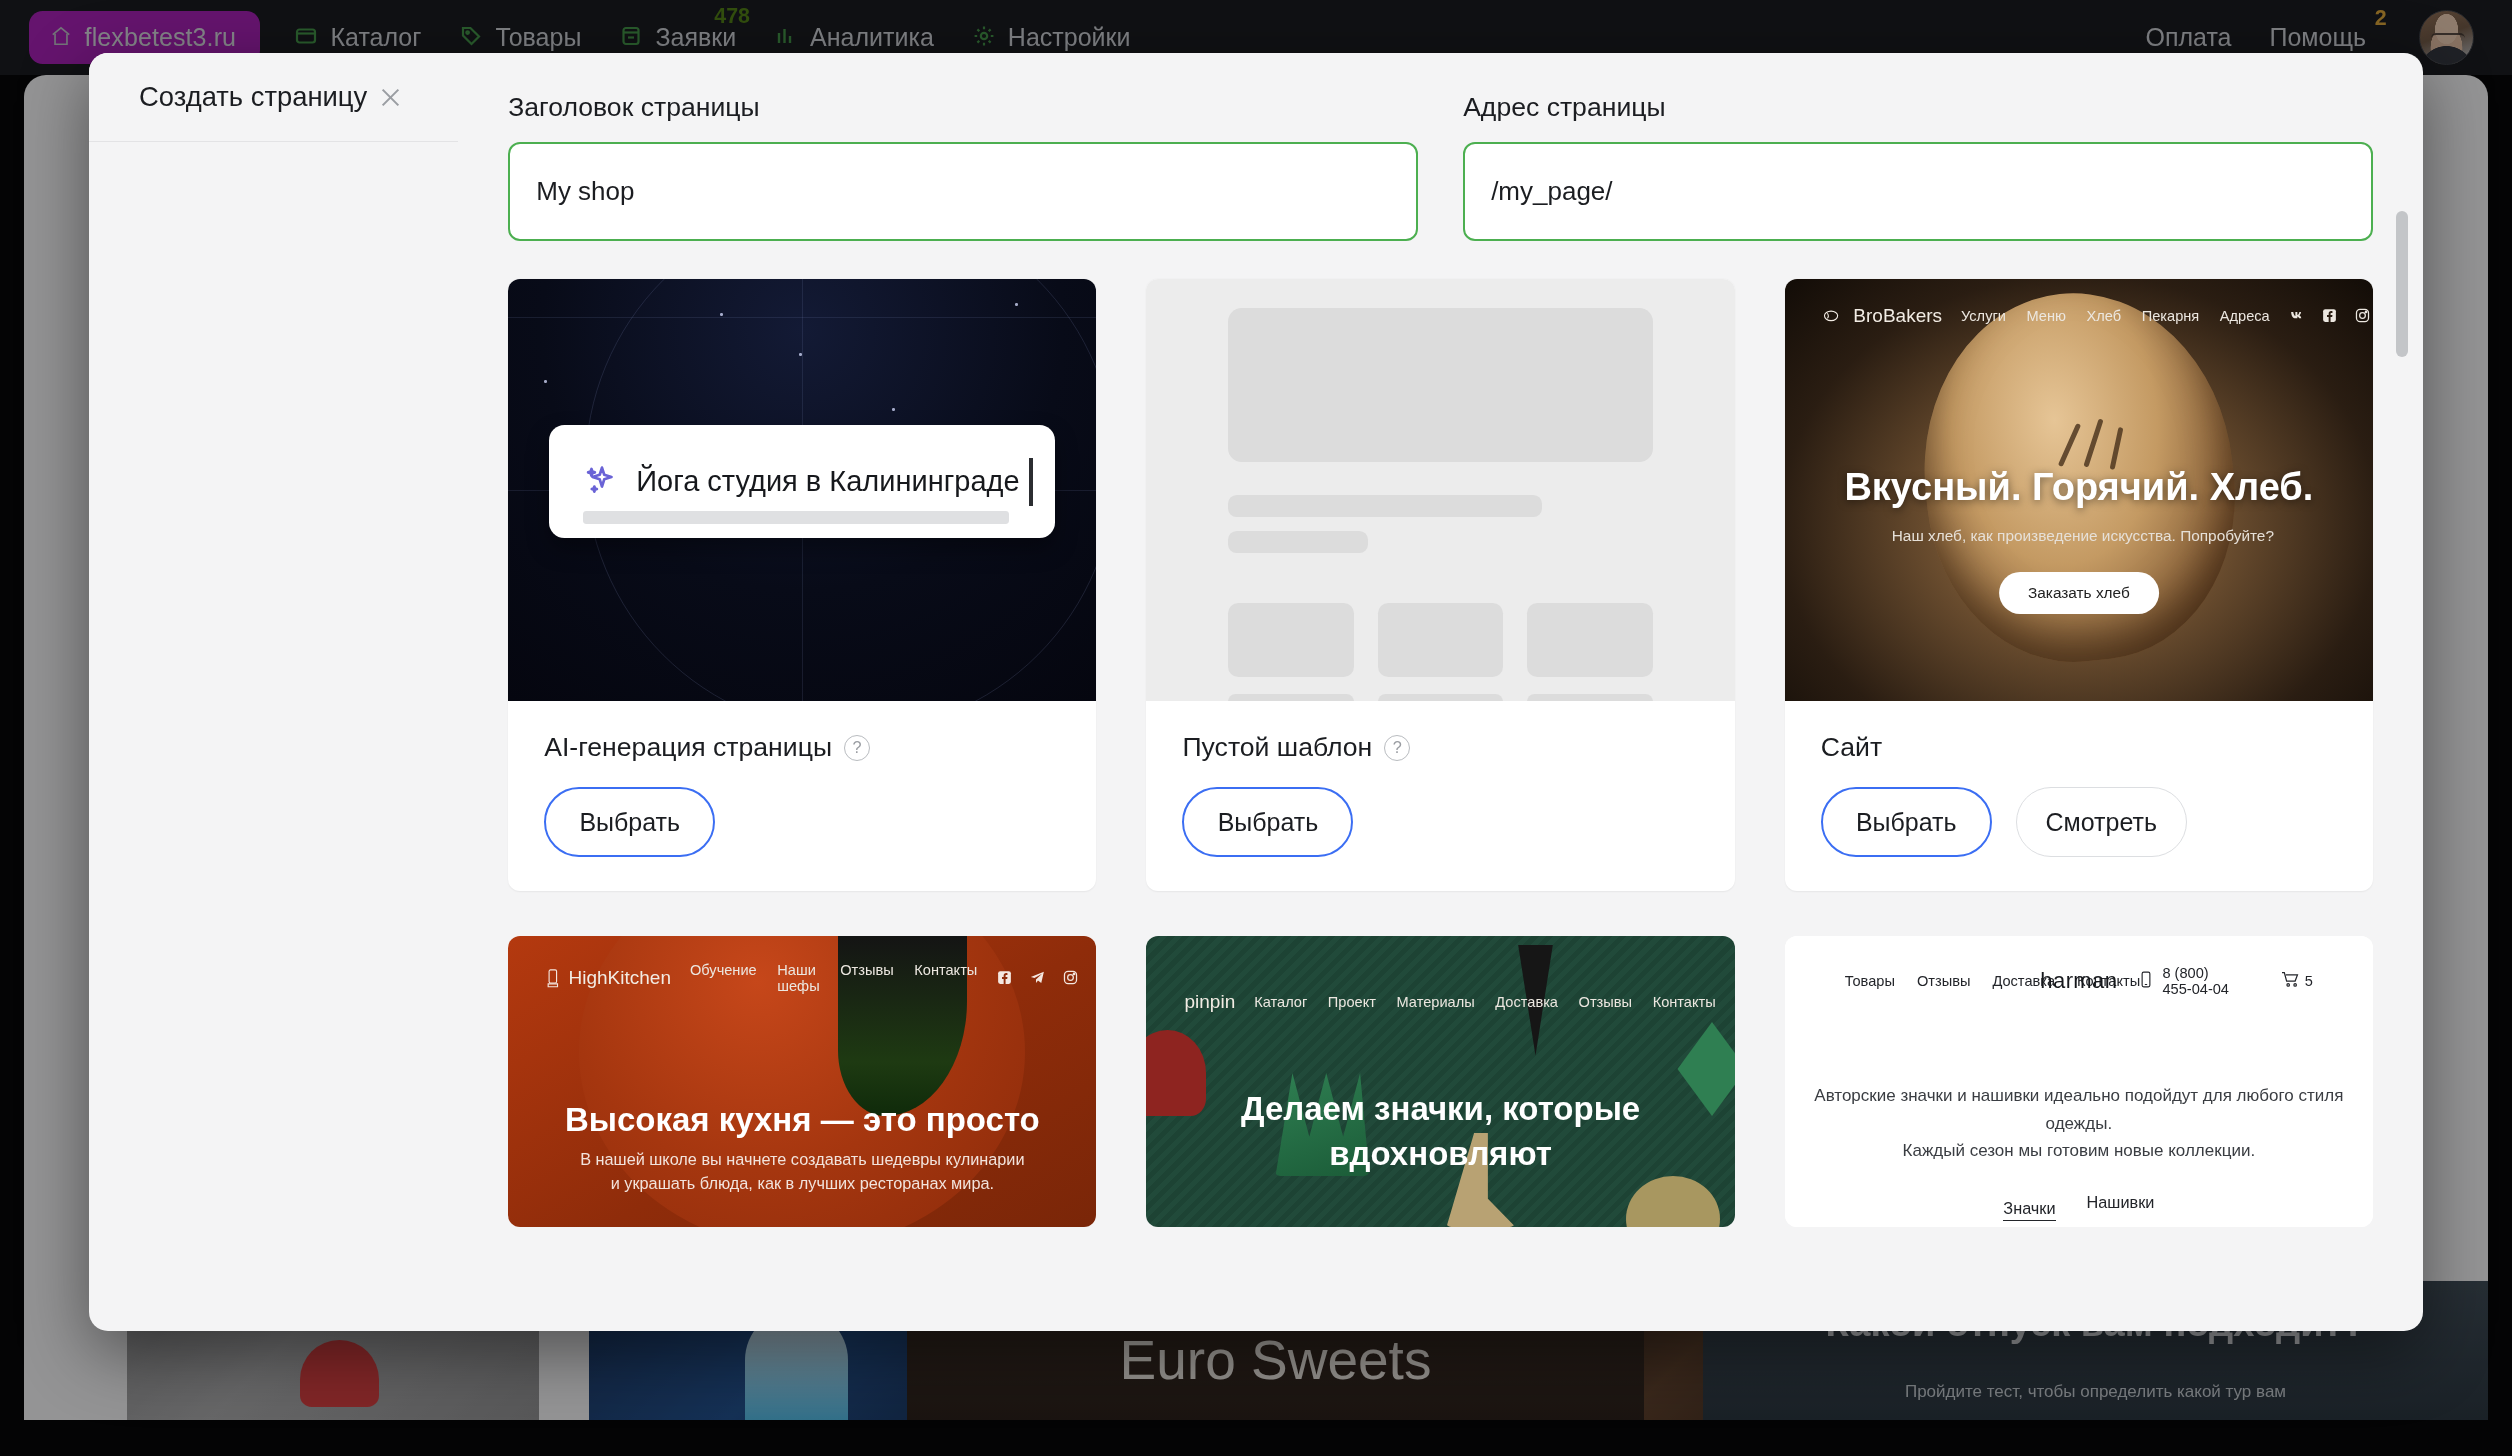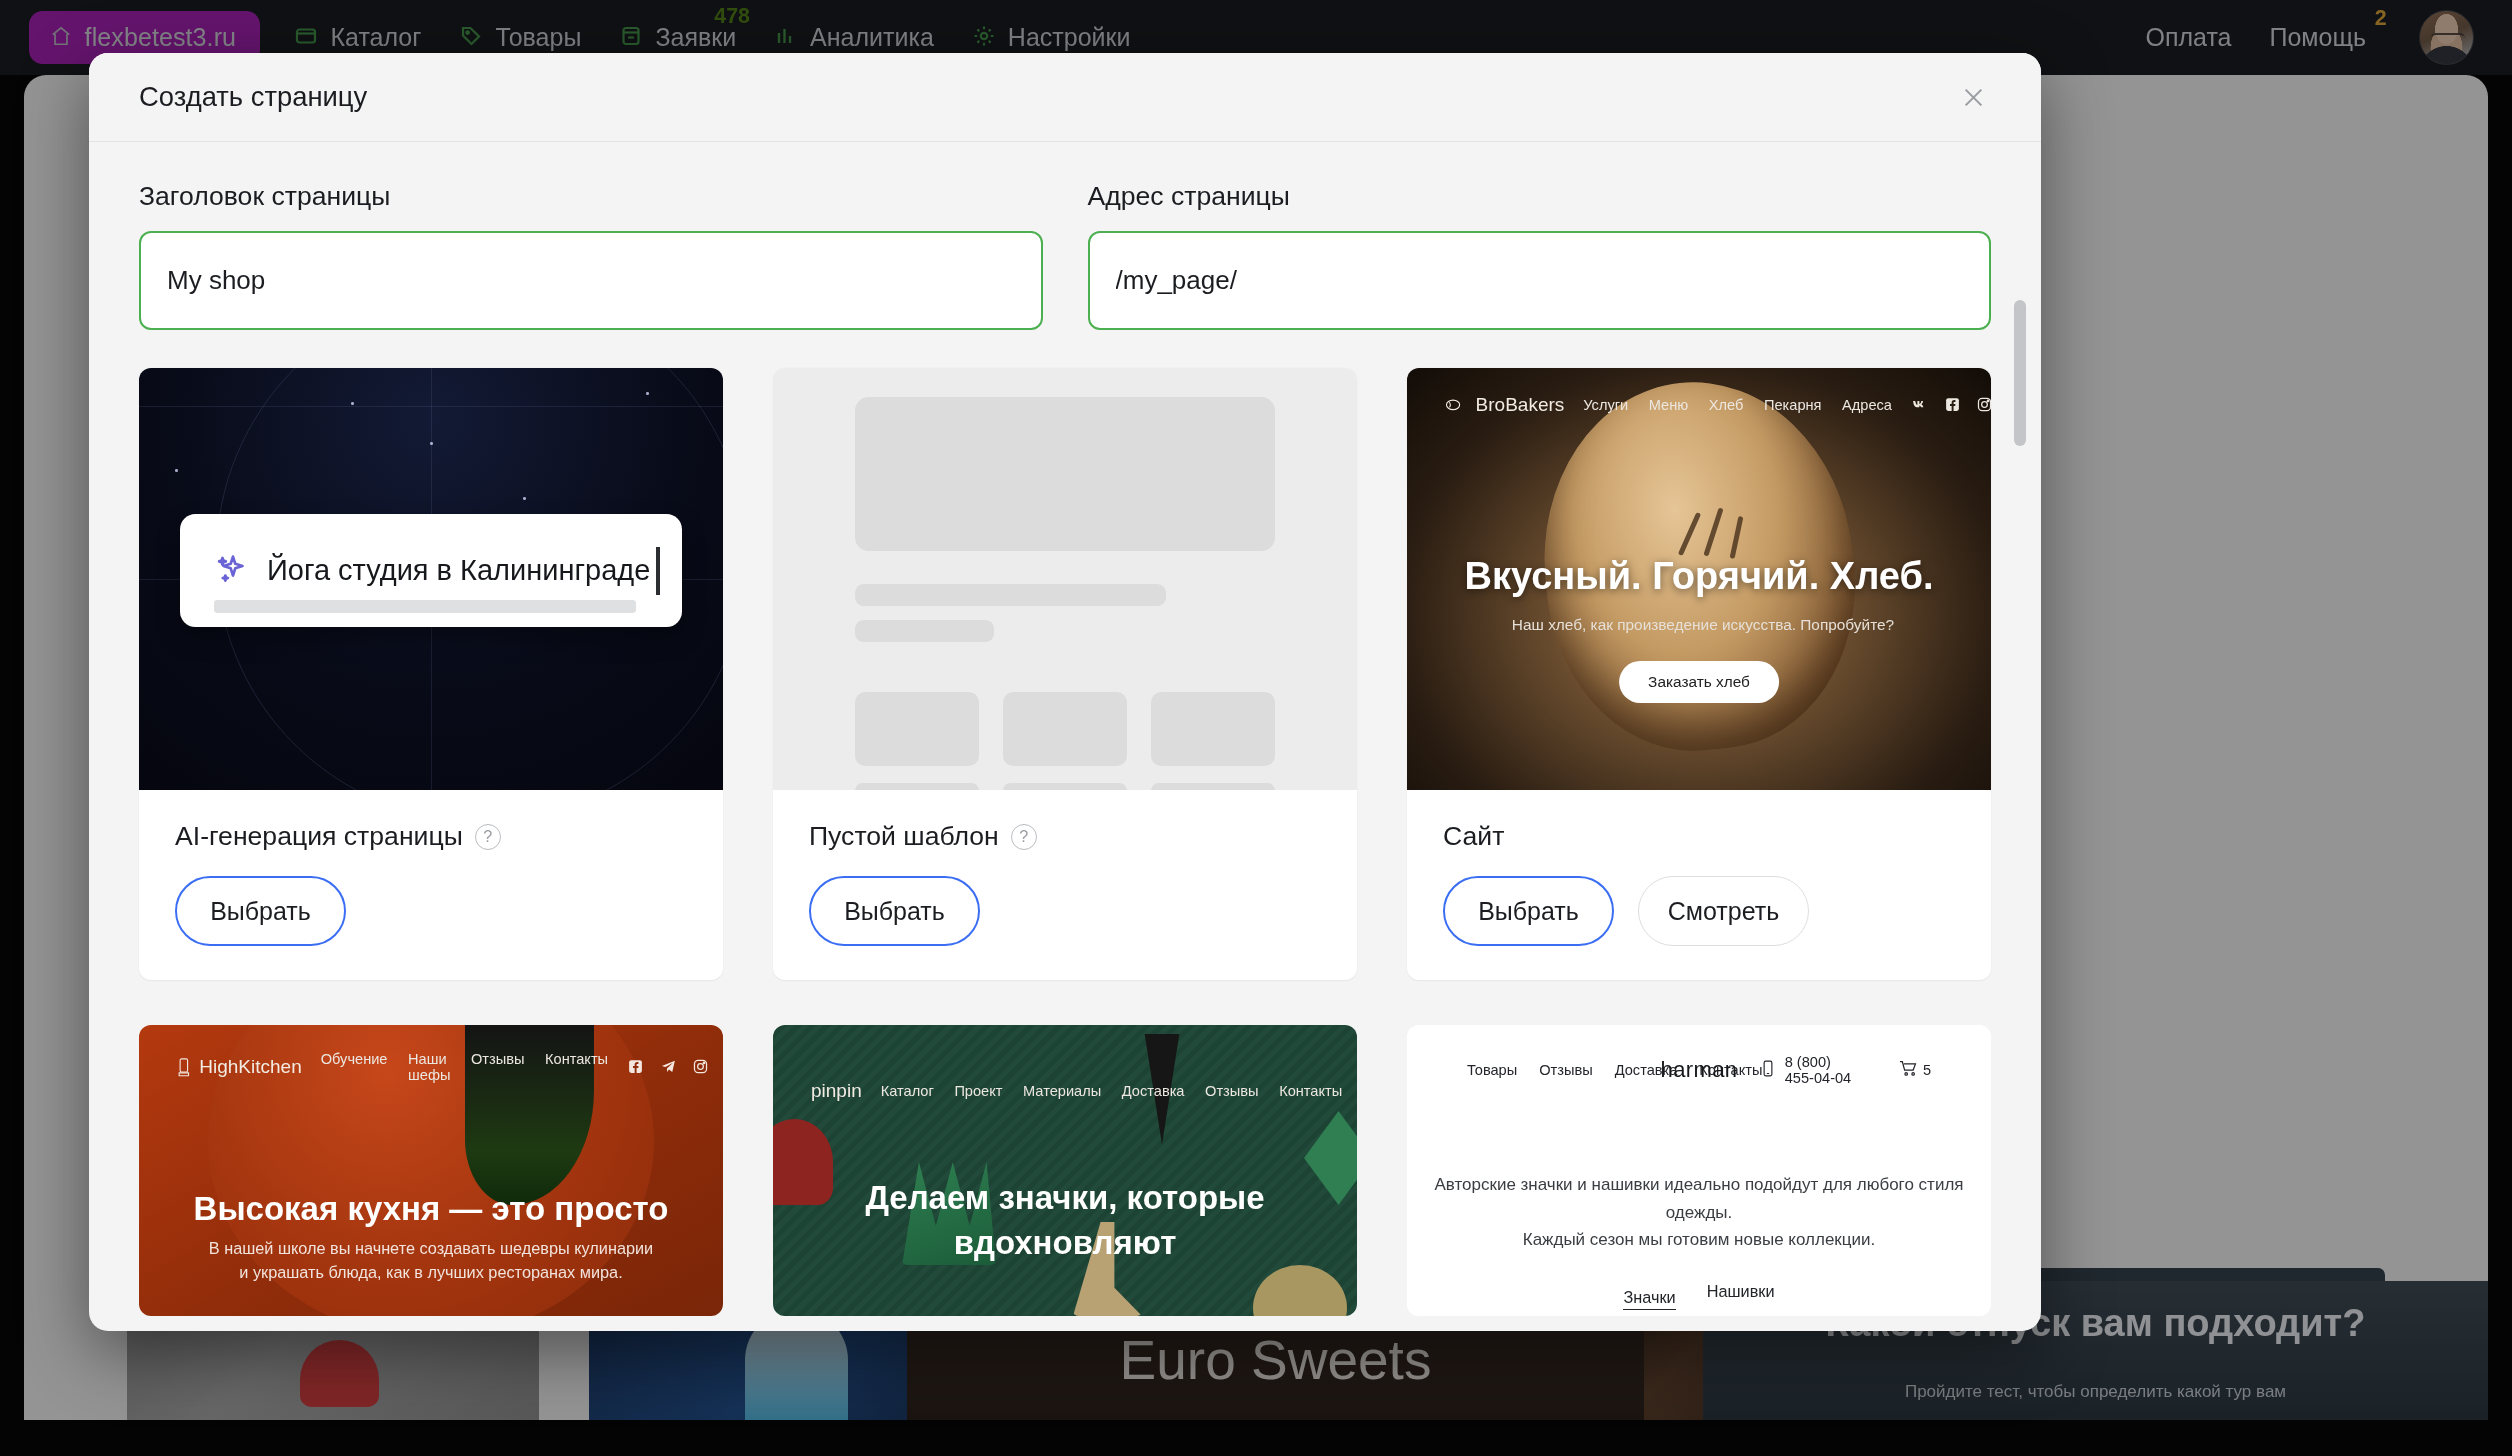--- a/index.html
+++ b/index.html
@@ -133,27 +133,27 @@
 
   
   #modal-overlay {
     position: absolute; inset: 0;
     background: rgba(10,10,12,.40);
     z-index: 40;
   }
   #modal {
     position: absolute;
     left: 89px; top: 53px;
-    width: 1952px; height: 1278px;
+    width: 2334px; height: 1278px;
     background: #f4f4f5;
     border-radius: 19px;
     overflow: hidden;
     z-index: 50;
     box-shadow: 0 20.6px 69px rgba(0,0,0,.45);
-    display: flex; flex-direction: column;
+    display: flex; 
   }
   .modal-header {
     height: 89px; flex: none;
     display: flex; align-items: center;
     padding: 0 45px 0 50px;
     border-bottom: 0.9px solid #e3e3e5;
     background: #f4f4f5;
   }
   .modal-title { font-size: 27.4px; color: #1b1d21; }
   .modal-close {

